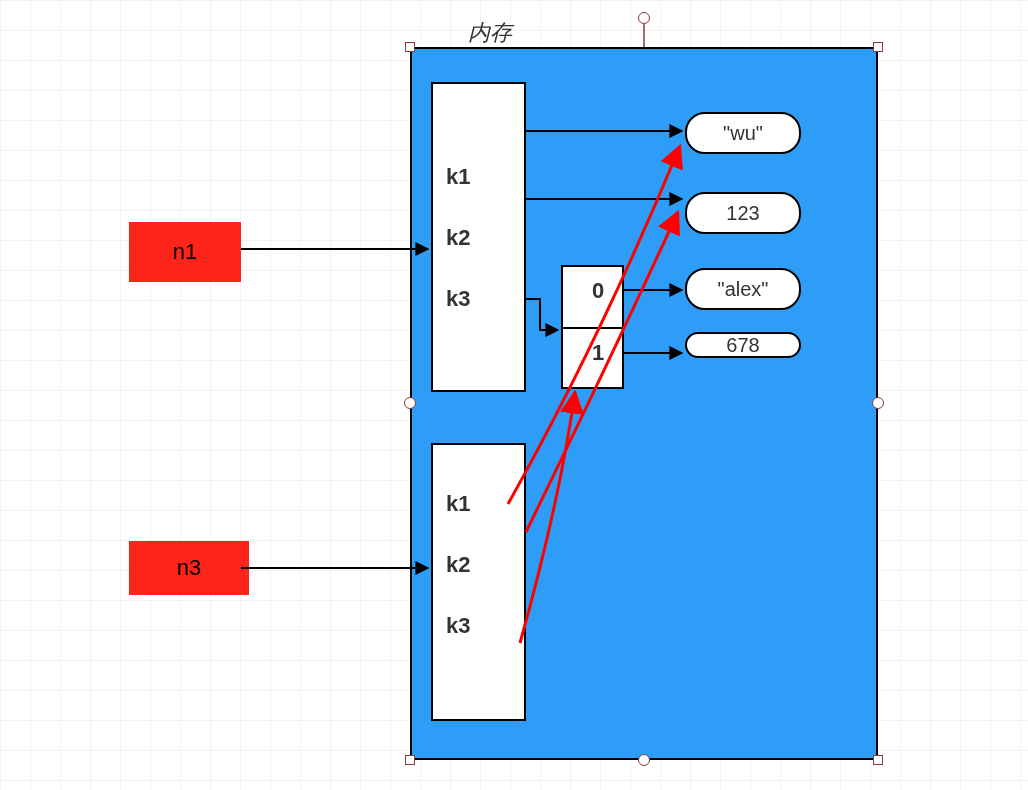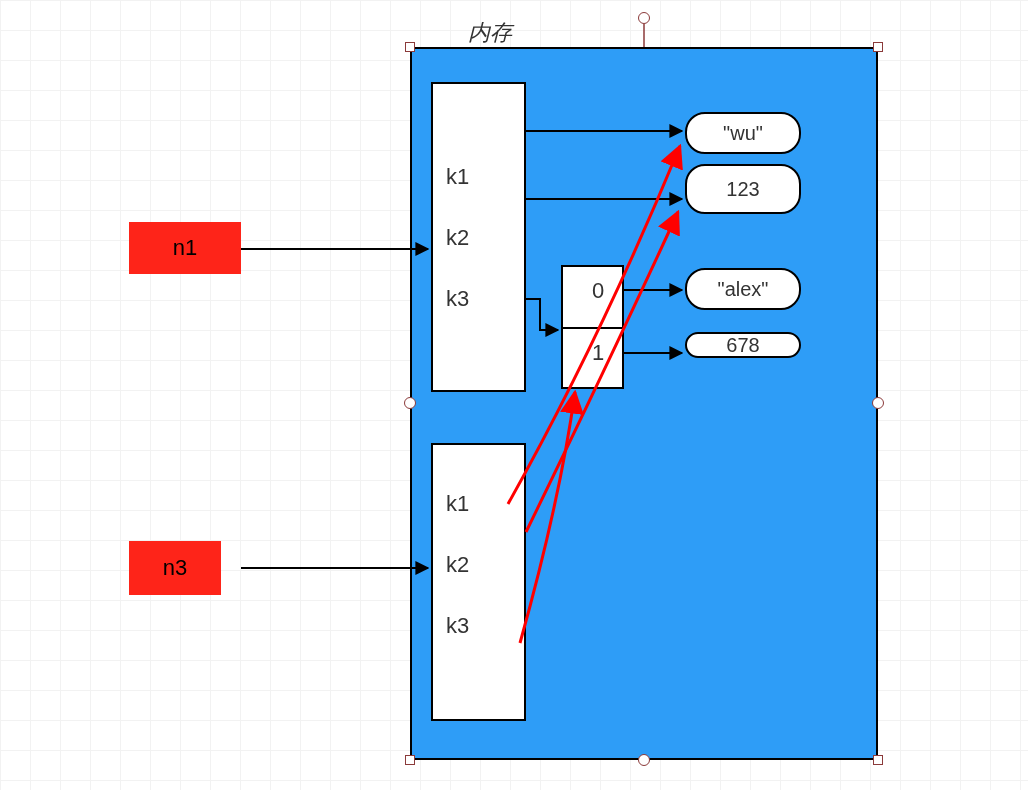--- a/index.html
+++ b/index.html
@@ -75,20 +75,21 @@
     display: flex;
     align-items: center;
     justify-content: center;
     font-size: 20px;
     color: #333;
   }
   .cell-label {
     position: absolute;
     font-size: 22px;
     color: #333;
+    font-weight: bold;
   }
   svg.arrows {
     position: absolute;
     left: 0;
     top: 0;
     width: 1028px;
     height: 790px;
     pointer-events: none;
   }
 </style>
@@ -105,25 +106,25 @@
   <div class="sel-handle" style="left:873px; top:42px;"></div>
   <div class="sel-handle" style="left:405px; top:755px;"></div>
   <div class="sel-handle" style="left:873px; top:755px;"></div>
 
   <div class="rot-handle" style="left:638px; top:754px;"></div>
   <div class="rot-handle" style="left:404px; top:397px;"></div>
   <div class="rot-handle" style="left:872px; top:397px;"></div>
 
   <div class="rot-handle" style="left:638px; top:12px;"></div>
 
-  <div class="red-box" style="left:129px; top:222px; width:112px; height:52px;">
+  <div class="red-box" style="left:129px; top:222px; width:112px; height:60px;">
     <span>n1</span>
   </div>
 
-  <div class="red-box" style="left:129px; top:541px; width:92px; height:54px;">
+  <div class="red-box" style="left:129px; top:541px; width:120px; height:54px;">
     <span>n3</span>
   </div>
 
   <div class="white-box" style="left:431px; top:82px; width:95px; height:310px;"></div>
   <div class="cell-label" style="left:446px; top:164px;">k1</div>
   <div class="cell-label" style="left:446px; top:225px;">k2</div>
   <div class="cell-label" style="left:446px; top:286px;">k3</div>
 
   <div class="white-box" style="left:431px; top:443px; width:95px; height:278px;"></div>
   <div class="cell-label" style="left:446px; top:491px;">k1</div>
@@ -132,21 +133,21 @@
 
   <div class="white-box" style="left:561px; top:265px; width:63px; height:124px;"></div>
   <div class="cell-label" style="left:592px; top:278px;">0</div>
   <div class="cell-label" style="left:592px; top:340px;">1</div>
 
   <div style="position:absolute; left:563px; top:327px; width:59px; height:0; border-top:2px solid #000;"></div>
 
   <div class="pill" style="left:685px; top:112px; width:116px; height:42px;">
     <span>"wu"</span>
   </div>
-  <div class="pill" style="left:685px; top:164px; width:116px; height:50px;">
+  <div class="pill" style="left:685px; top:192px; width:116px; height:42px;">
     <span>123</span>
   </div>
   <div class="pill" style="left:685px; top:268px; width:116px; height:42px;">
     <span>"alex"</span>
   </div>
   <div class="pill" style="left:685px; top:332px; width:116px; height:26px;">
     <span>678</span>
   </div>
 
   <svg class="arrows">

